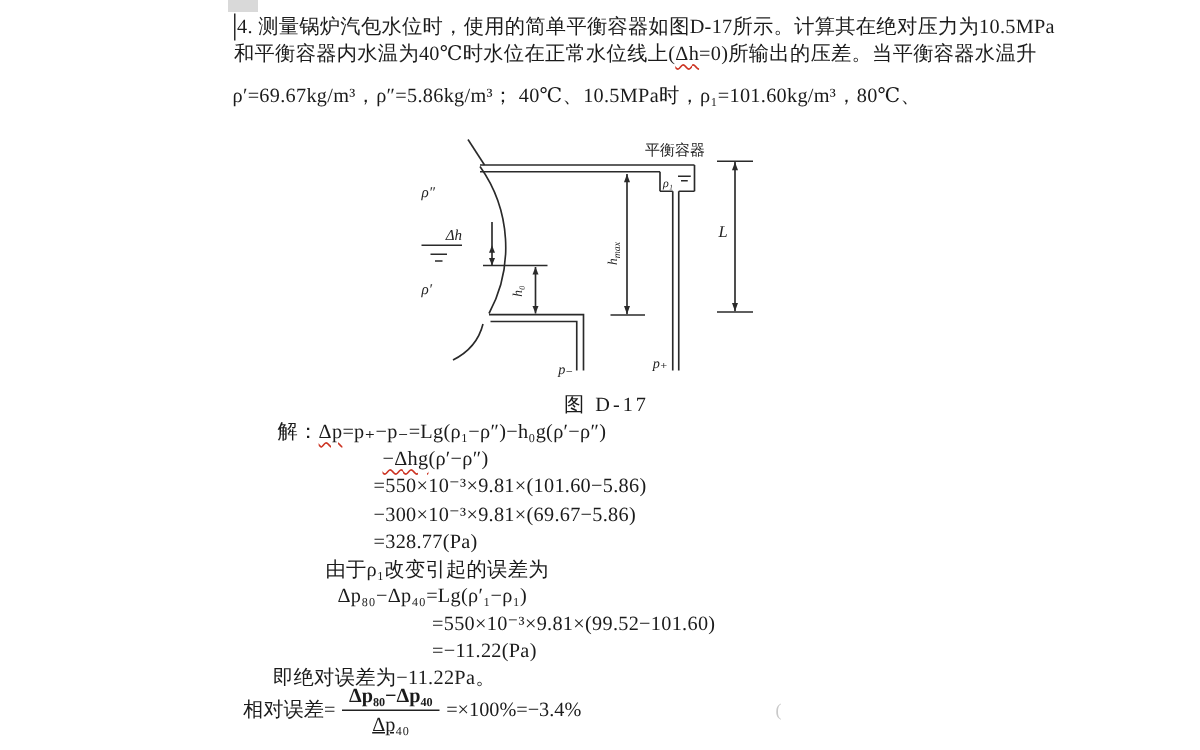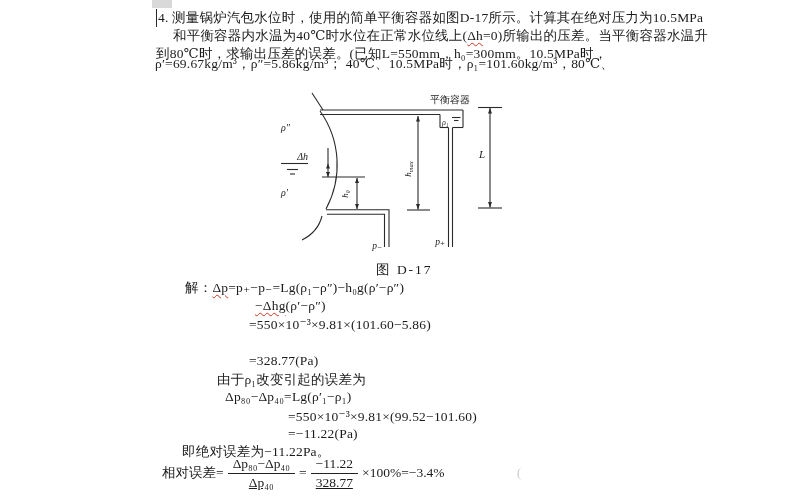--- a/index.html
+++ b/index.html
@@ -9,36 +9,35 @@
   .sline{position:absolute;white-space:nowrap;font-size:13.5px;letter-spacing:.2px;margin-left:27px;}
   .wavy{text-decoration-line:underline;text-decoration-style:wavy;
         text-decoration-color:#cc3322;text-decoration-thickness:1px;text-underline-offset:2px;}
   .caret{position:absolute;left:156px;top:9px;width:1.3px;height:18px;background:#2a2a2a;}
   .uifrag{position:absolute;left:152px;top:0;width:20px;height:8px;background:#d9d9d9;}
   .caption{position:absolute;left:376px;top:261px;font-size:13.5px;letter-spacing:2px;}
   .diagram{position:absolute;left:270px;top:90px;width:300px;height:195px;}
   .relrow{position:absolute;left:162px;top:456px;display:flex;align-items:center;
           font-size:13.5px;white-space:nowrap;}
   .frac{display:inline-flex;flex-direction:column;align-items:center;margin:0 4px;line-height:1.15;}
-  .frac .num{border-bottom:1px solid #222;padding:0 5px 1px 5px;}
+  .frac .num{border-bottom:1px solid #222;padding:0 5px 1px 5px;font-weight:bold;}
   .frac .den{padding-top:1px;text-decoration:underline;}
   .stray{position:absolute;left:517px;top:466px;color:#c9c9c9;font-size:12px;}
   svg text{fill:#222;}
 </style>
 </head>
 <body>
 
 <div id="page">
 
   <div class="uifrag"></div>
   <div class="caret"></div>
 
   <div class="pline" style="left:158px;top:9px">4. 测量锅炉汽包水位时，使用的简单平衡容器如图D-17所示。计算其在绝对压力为10.5MPa</div>
-  <div class="pline" style="left:173px;top:27px"><span>和平衡容器内水温为40℃时水位在正常水位线上(</span><span class="wavy">Δh</span><span>=0)所输出的压差。当平衡容器水温升</span></div>
-  <div class="pline" style="left:156px;top:45px">到80℃时，求输出压差的误差。(已知L=550mm，h₀=300mm。10.5MPa时，</div>
+  <div class="pline" style="left:156px;top:27px"><span>和平衡容器内水温为40℃时水位在正常水位线上(</span><span class="wavy">Δh</span><span>=0)所输出的压差。当平衡容器水温升</span></div>
   <div class="pline" style="left:155px;top:55px">ρ′=69.67kg/m³，ρ″=5.86kg/m³；  40℃、10.5MPa时，ρ₁=101.60kg/m³，80℃、</div>
 
   <svg class="diagram" viewBox="0 0 300 195">
     <g stroke="#2a2a2a" stroke-width="1.1" fill="none">
 
       <path d="M42,3 L53,20"></path>
 
       <line x1="50" y1="20" x2="193" y2="20"></line>
       <line x1="50" y1="24.5" x2="170" y2="24.5"></line>
 
@@ -95,35 +94,32 @@
     <text x="209" y="68" font-size="11" font-style="italic">L</text>
     <text x="112" y="159" font-size="9.5" font-style="italic" text-anchor="end">p₋</text>
     <text x="175" y="155" font-size="9.5" font-style="italic" text-anchor="end">p₊</text>
   </svg>
 
   <div class="caption">图 D-17</div>
 
   <div class="sline" style="left:158px;top:279px"><span>解：</span><span class="wavy">Δp</span><span>=p₊−p₋=Lg(ρ₁−ρ″)−h₀g(ρ′−ρ″)</span></div>
   <div class="sline" style="left:228px;top:298px"><span class="wavy">−Δhg</span><span>(ρ′−ρ″)</span></div>
   <div class="sline" style="left:222px;top:316px">=550×10⁻³×9.81×(101.60−5.86)</div>
+  <div class="sline" style="left:222px;top:335px">−300×10⁻³×9.81×(69.67−5.86)</div>
   <div class="sline" style="left:222px;top:353px">=328.77(Pa)</div>
   <div class="sline" style="left:198px;top:389px">Δp₈₀−Δp₄₀=Lg(ρ′₁−ρ₁)</div>
   <div class="sline" style="left:190px;top:371px">由于ρ₁改变引起的误差为</div>
   <div class="sline" style="left:261px;top:408px">=550×10⁻³×9.81×(99.52−101.60)</div>
   <div class="sline" style="left:261px;top:426px">=−11.22(Pa)</div>
   <div class="sline" style="left:155px;top:443px">即绝对误差为−11.22Pa。</div>
 
   <div class="relrow">
     <span>相对误差=</span>
     <span class="frac">
       <span class="num">Δp₈₀−Δp₄₀</span>
       <span class="den">Δp₄₀</span>
     </span>
     <span>=</span>
-    <span class="frac">
-      <span class="num">−11.22</span>
-      <span class="den">328.77</span>
-    </span>
     <span>×100%=−3.4%</span>
   </div>
 
   <div class="stray">(</div>
 </div>
 
 </body></html>

